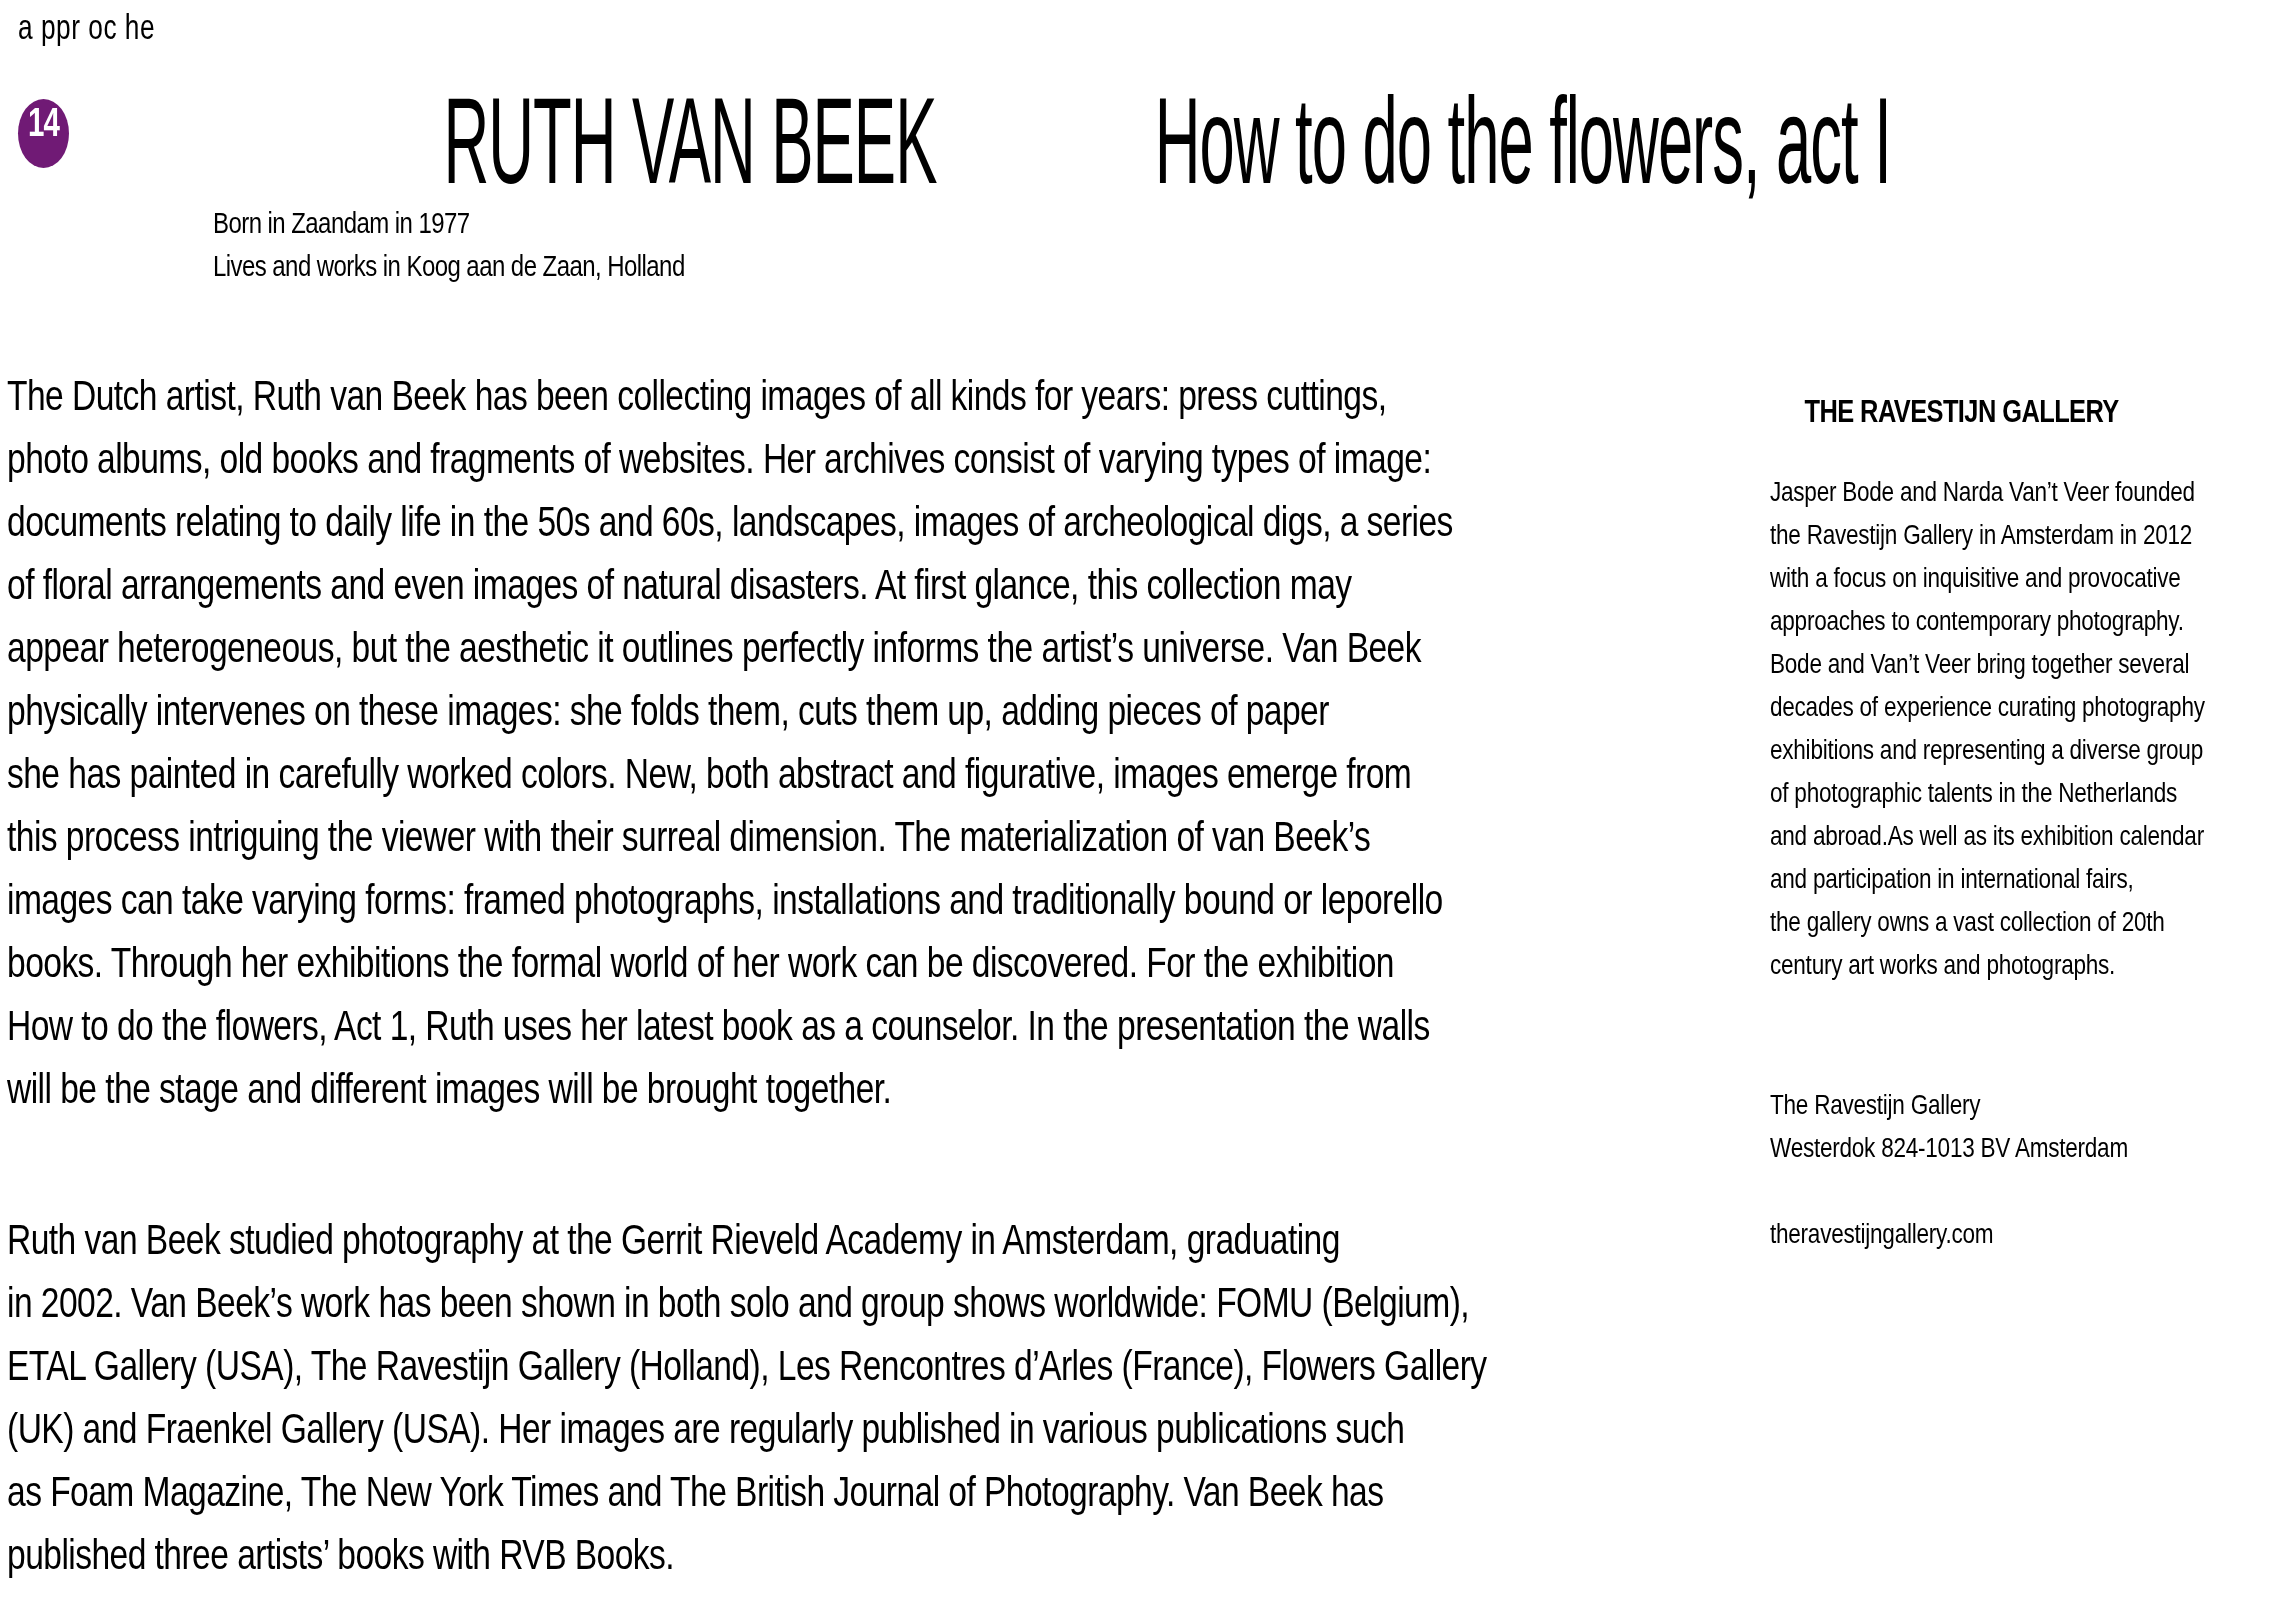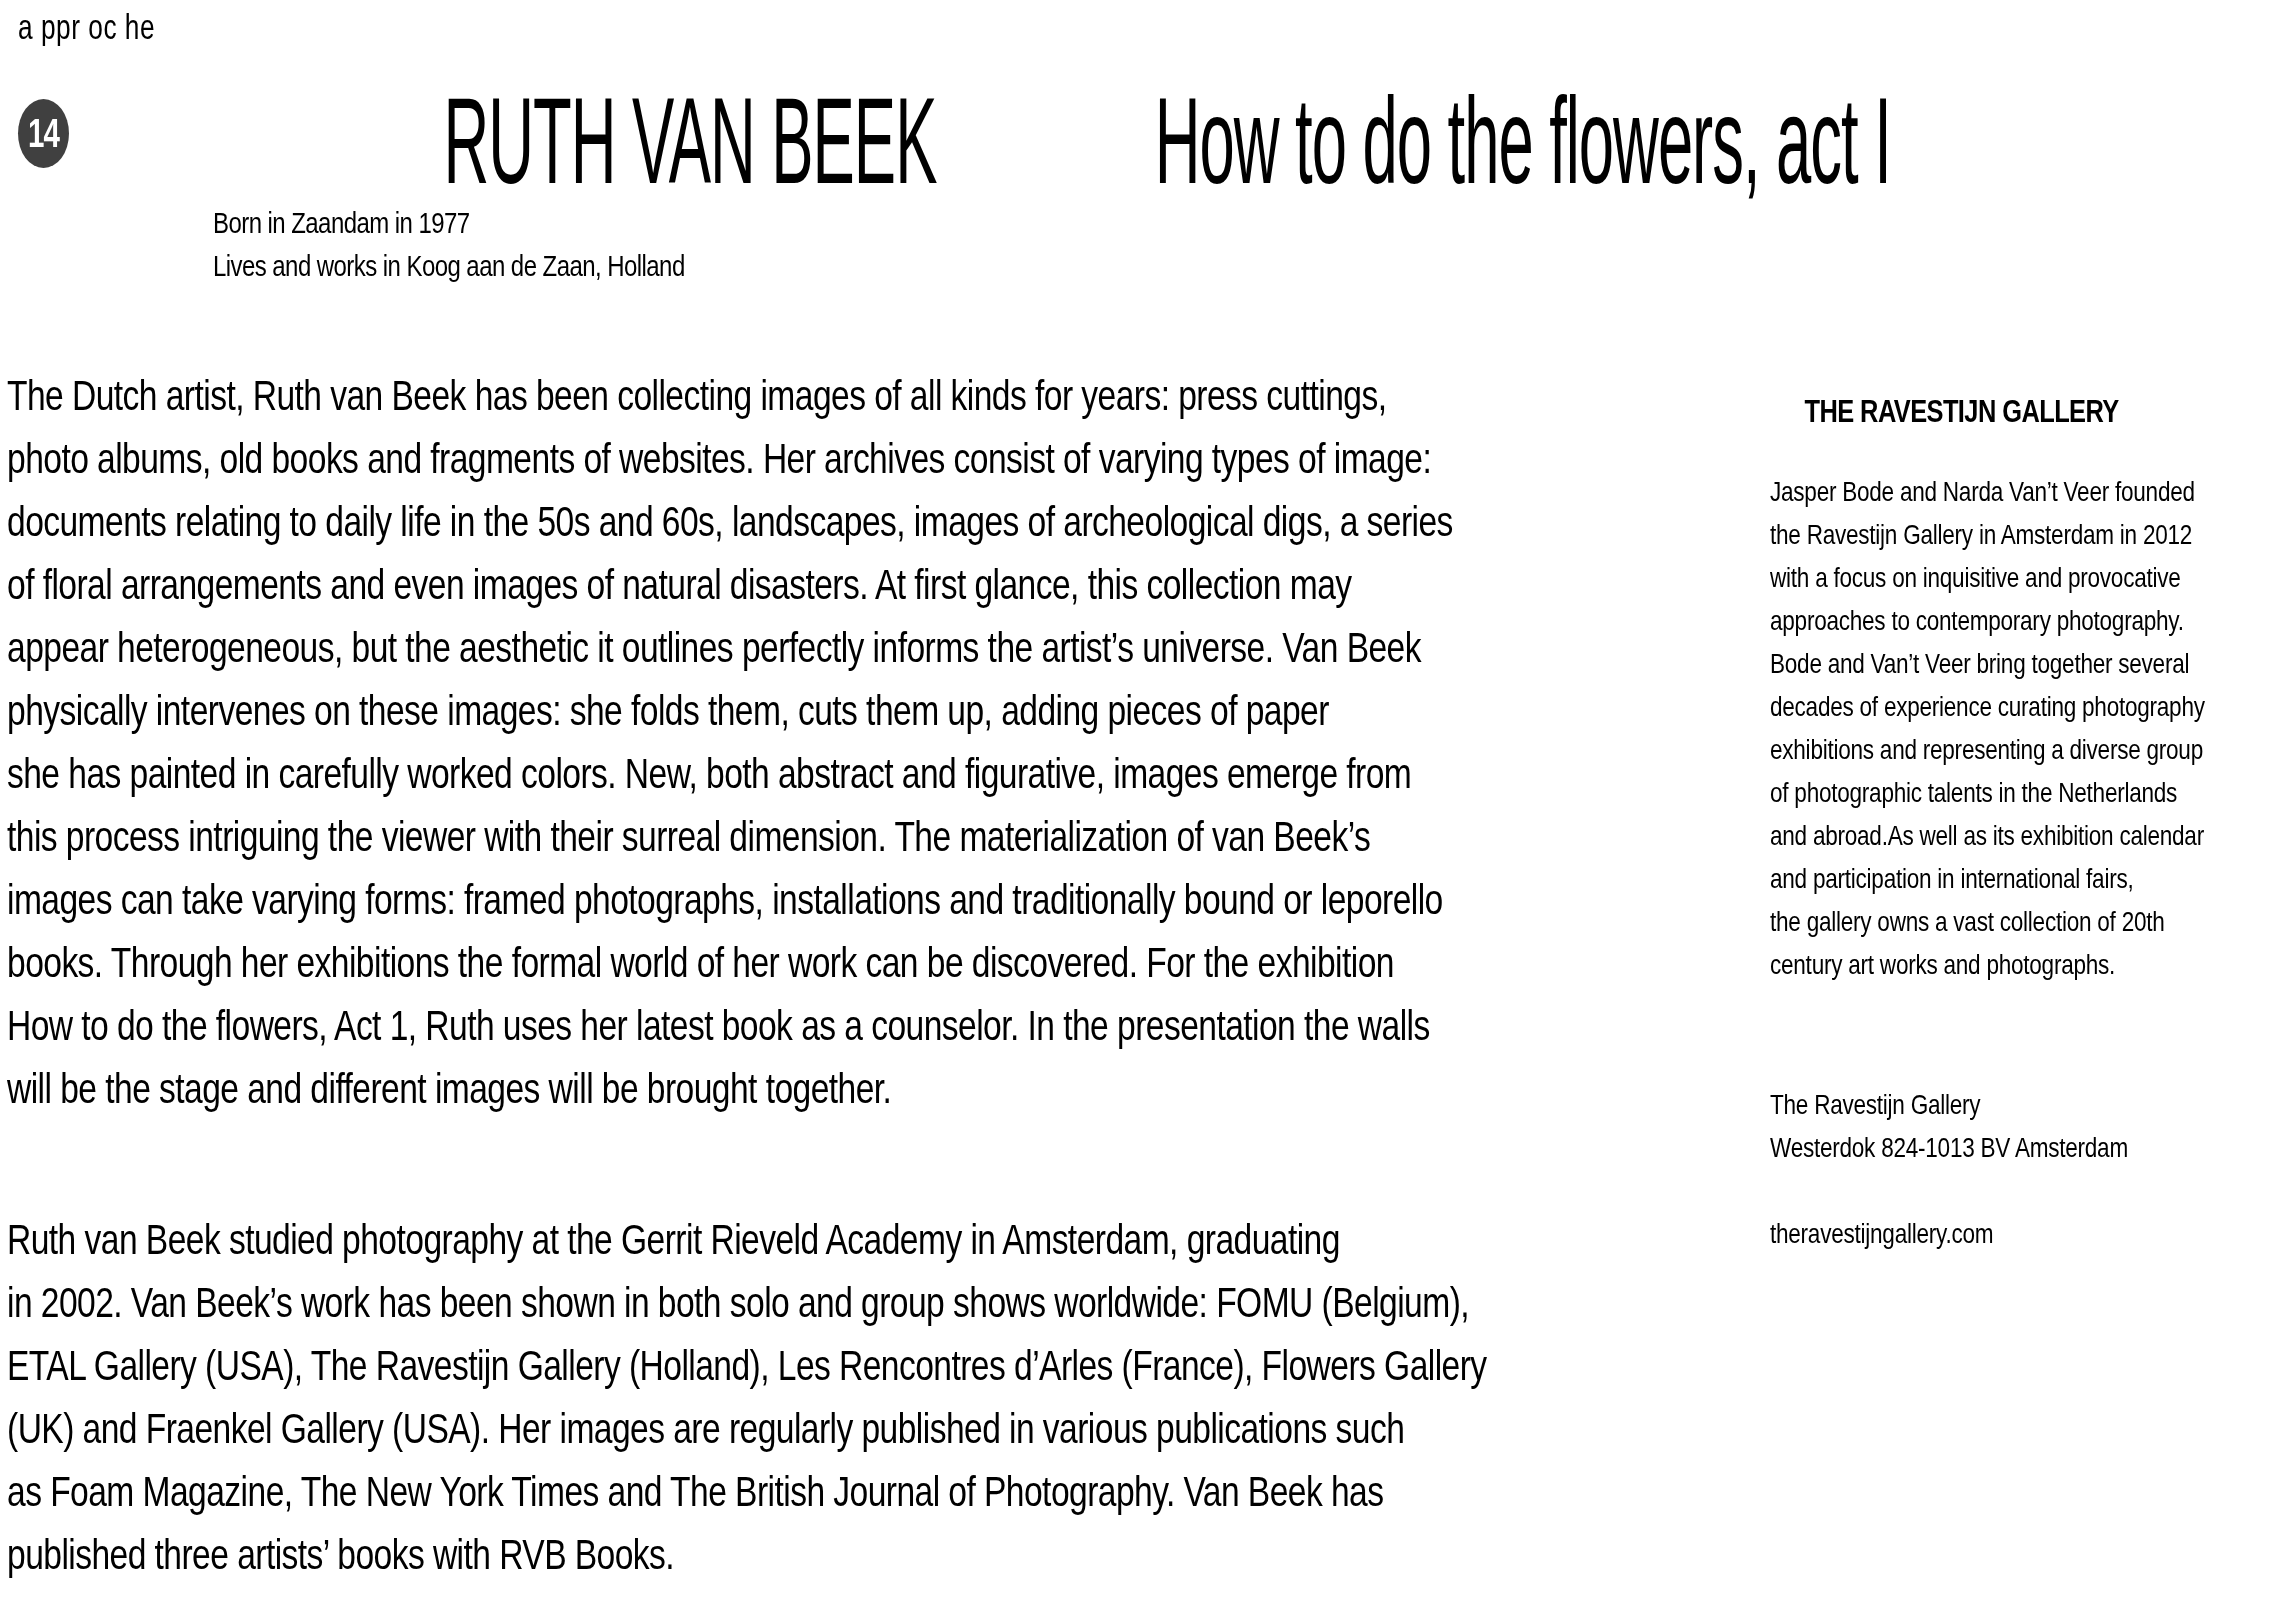--- a/index.html
+++ b/index.html
@@ -31,24 +31,24 @@
     transform: scaleX(0.75);
     white-space: pre;
   }
 
   
   .badge {
     left: 18.3px;
     top: 99px;
     width: 51px;
     height: 69px;
-    background: #404040;
+    background: #701a75;
     border-radius: 50%;
     display: flex;
-    align-items: center;
+    align-items: flex-start;
     justify-content: center;
   }
   .badge-num {
     color: #ffffff;
     font-size: 41px;
     font-weight: bold;
     transform: scaleX(0.72);
     letter-spacing: -1.3px;
   }
 

